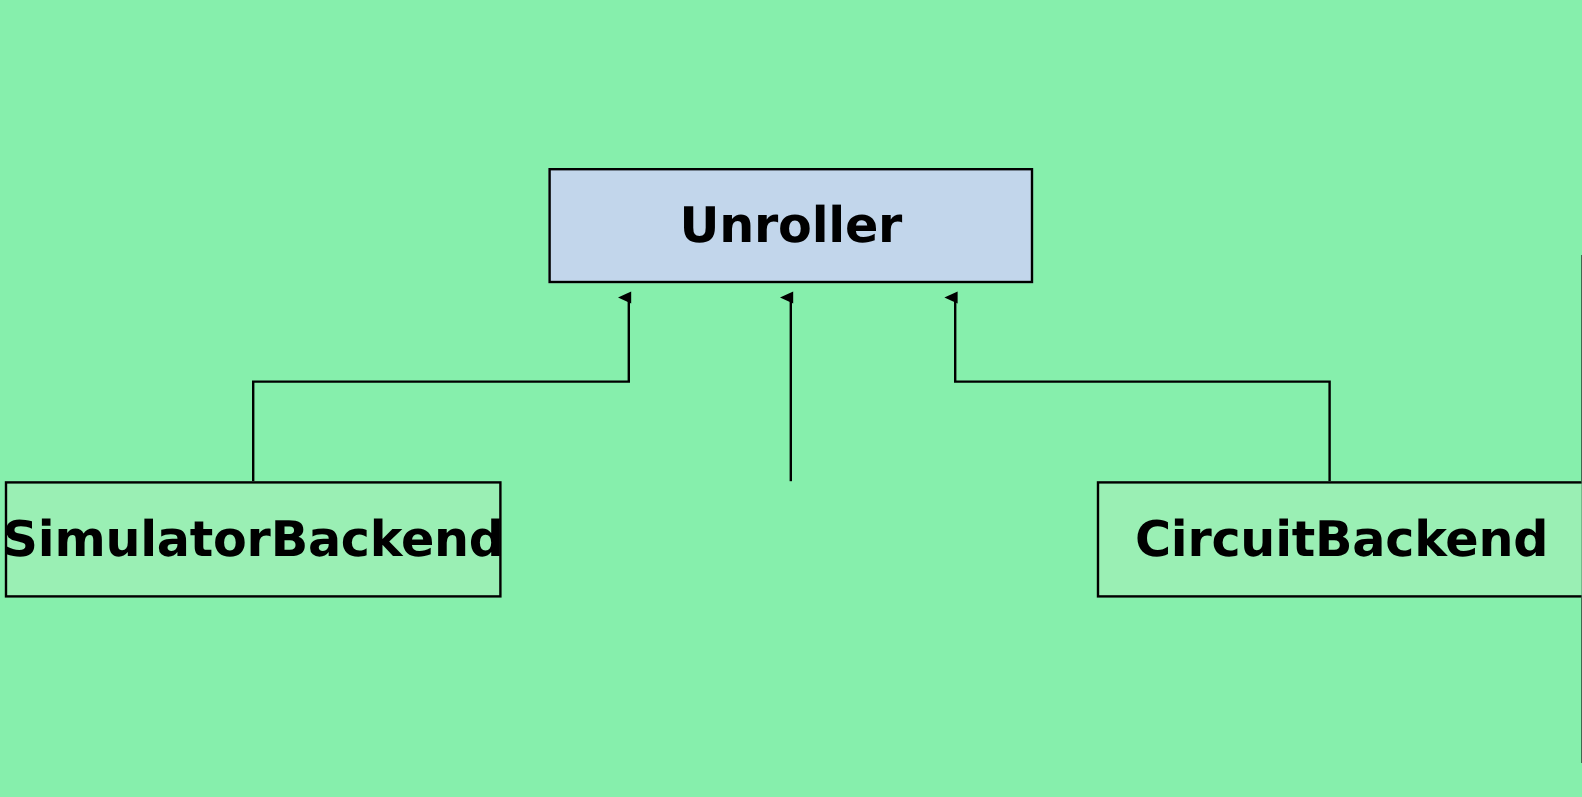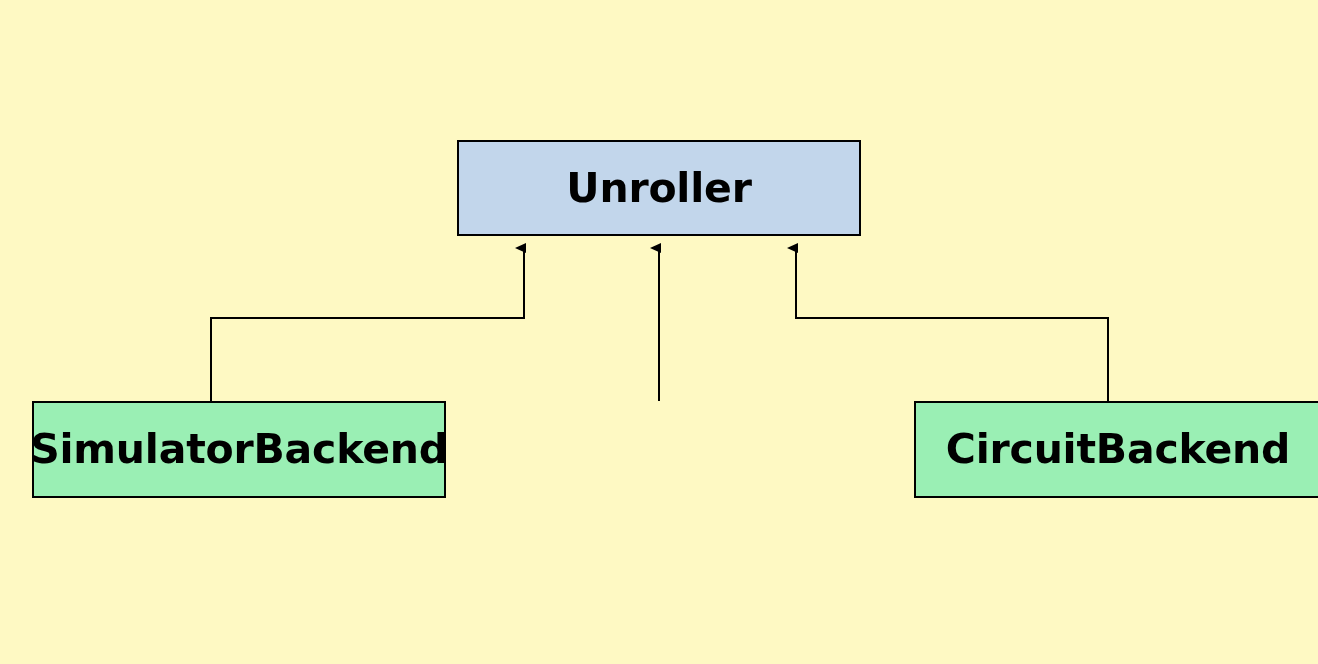--- a/index.html
+++ b/index.html
@@ -11,21 +11,21 @@
   body {
     width: 1318px;
     height: 664px;
     overflow: hidden;
     font-family: "DejaVu Sans", sans-serif;
   }
   #diagram-canvas {
     position: relative;
     width: 1318px;
     height: 664px;
-    background: #fef9c3;
+    background: #86efac;
   }
   #edge-layer {
     position: absolute;
     left: 0;
     top: 0;
     width: 1318px;
     height: 664px;
     pointer-events: none;
   }
   .node-box {
@@ -59,21 +59,20 @@
   }
   
   .backend-box {
     background: #9aefb4;
     height: 97px;
     top: 401px;
   }
   #node-simulatorbackend {
     left: 4px;
     width: 414px;
-    margin-left: 28px;
   }
   #node-printerbackend {
     left: 458px;
     width: 403px;
   }
   #node-circuitbackend {
     left: 914px;
     width: 408px;
   }
   .backend-box .node-label {

